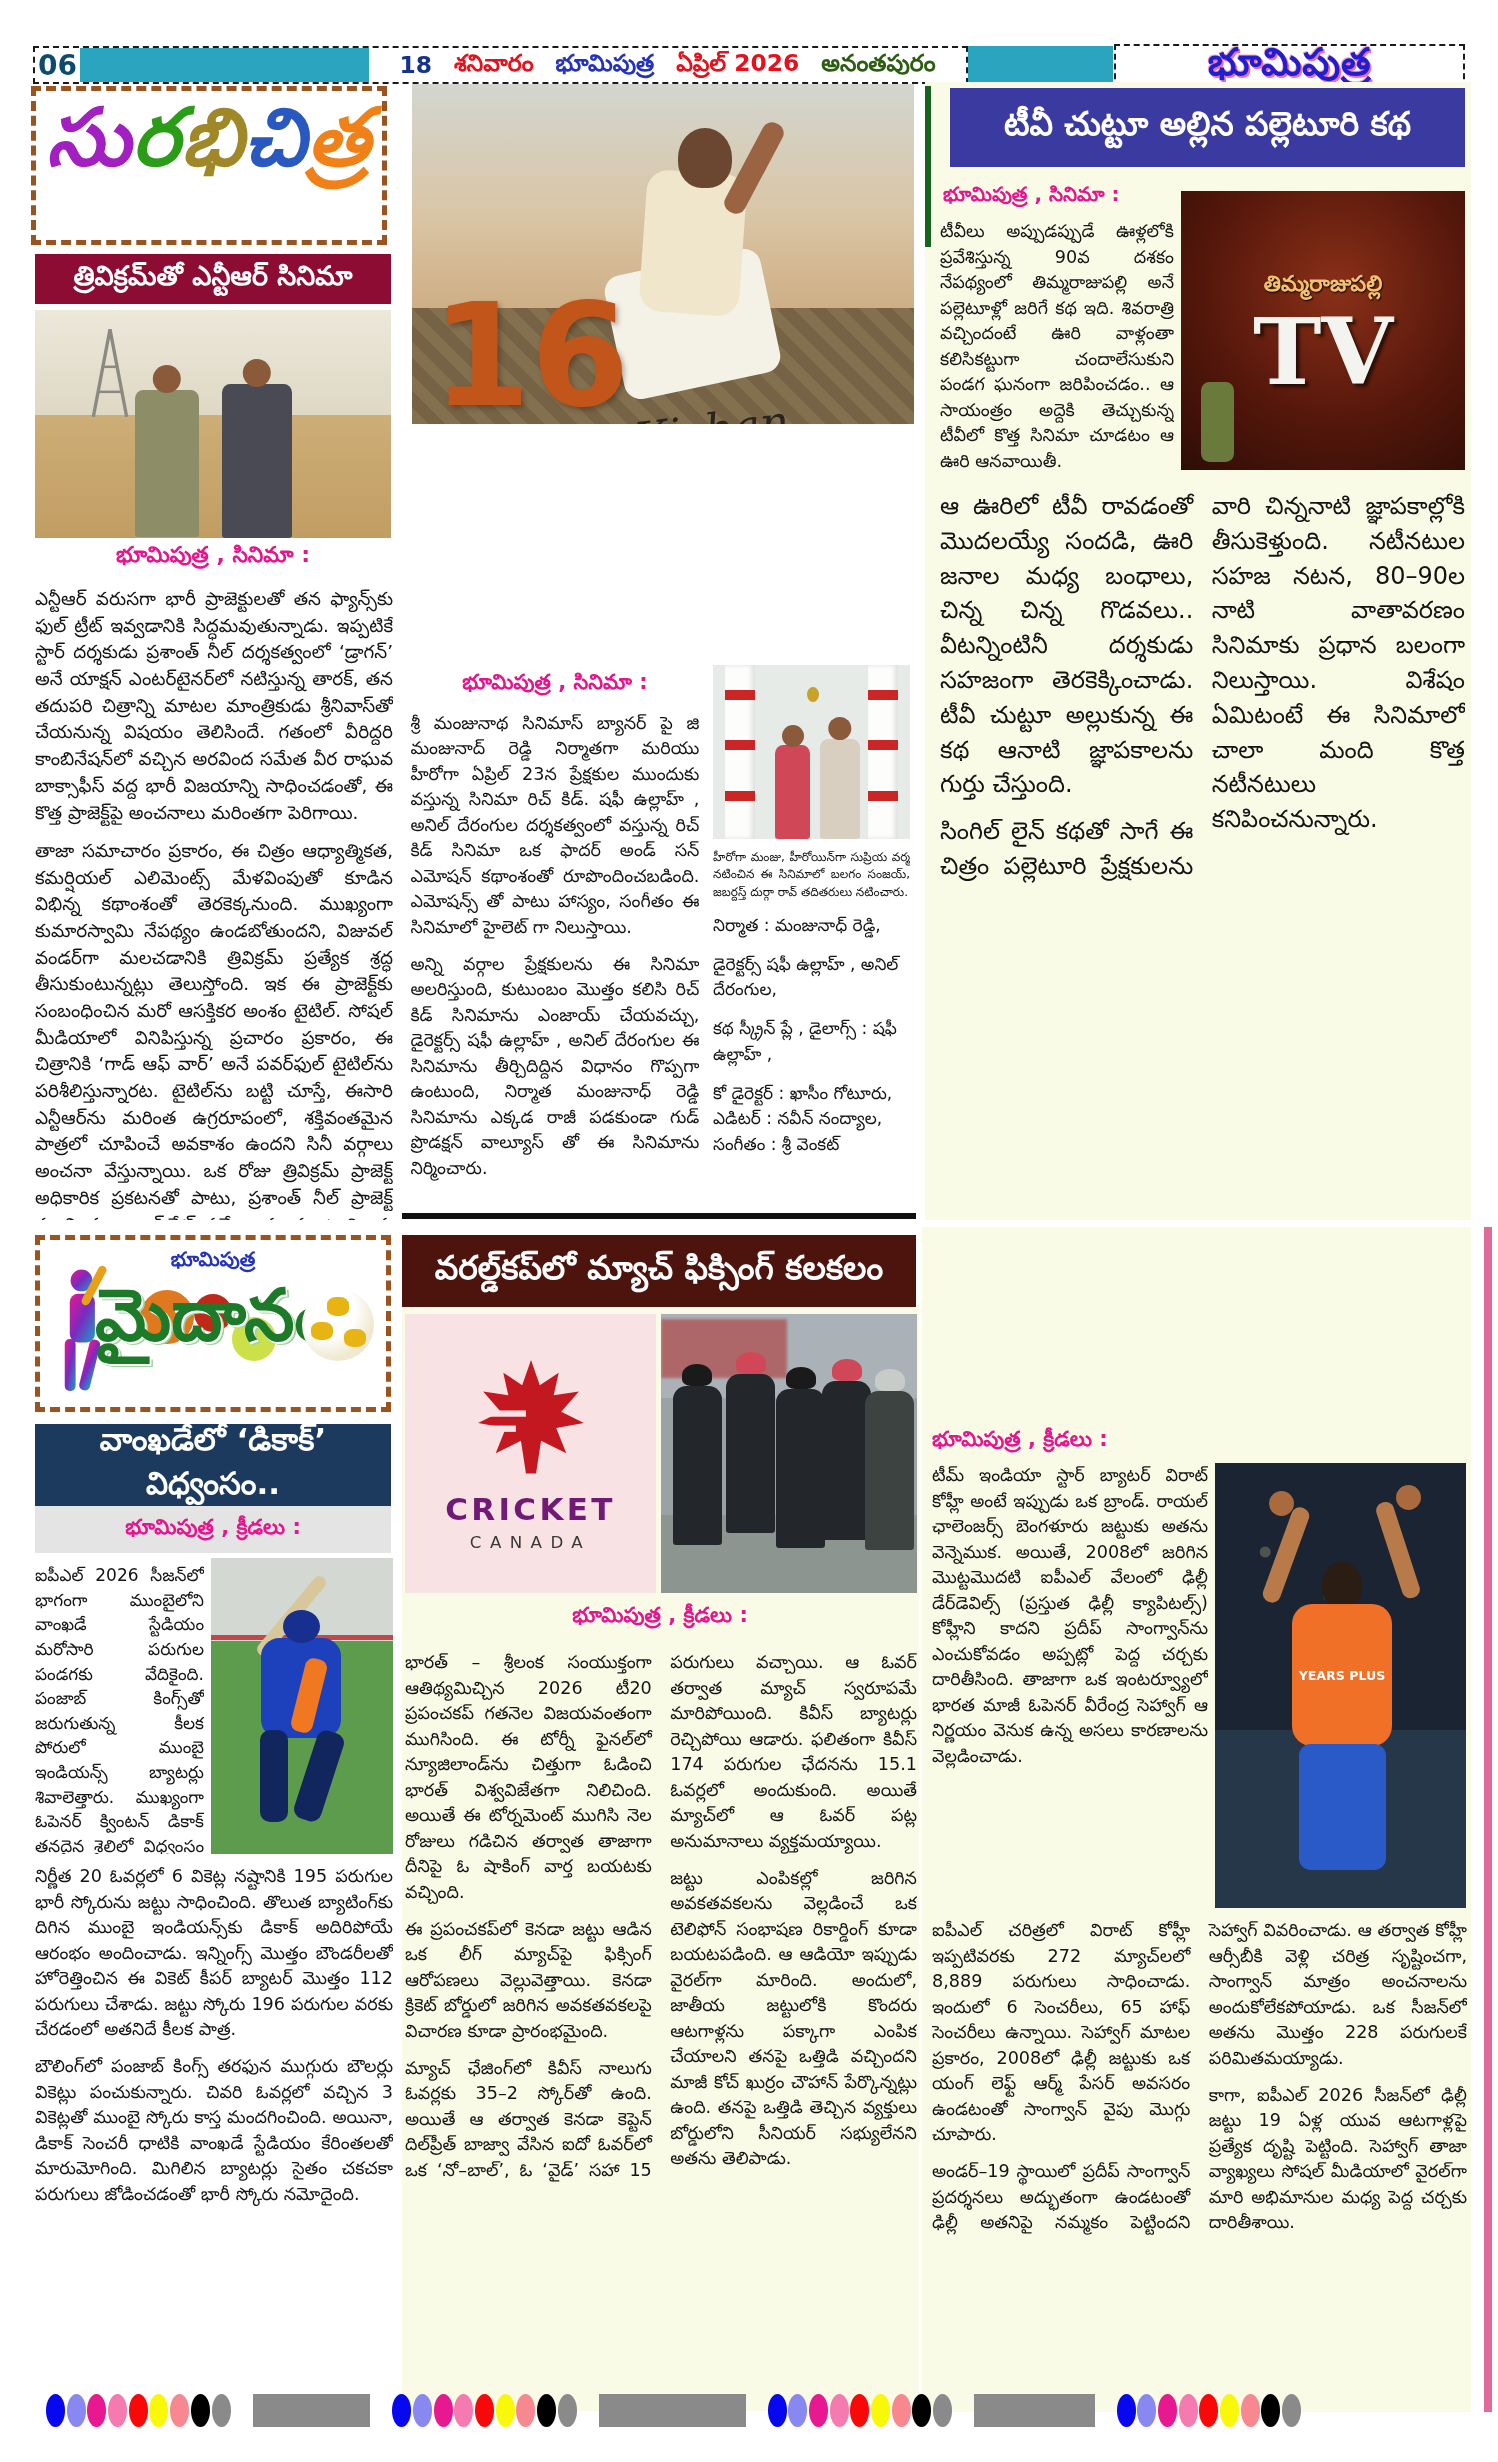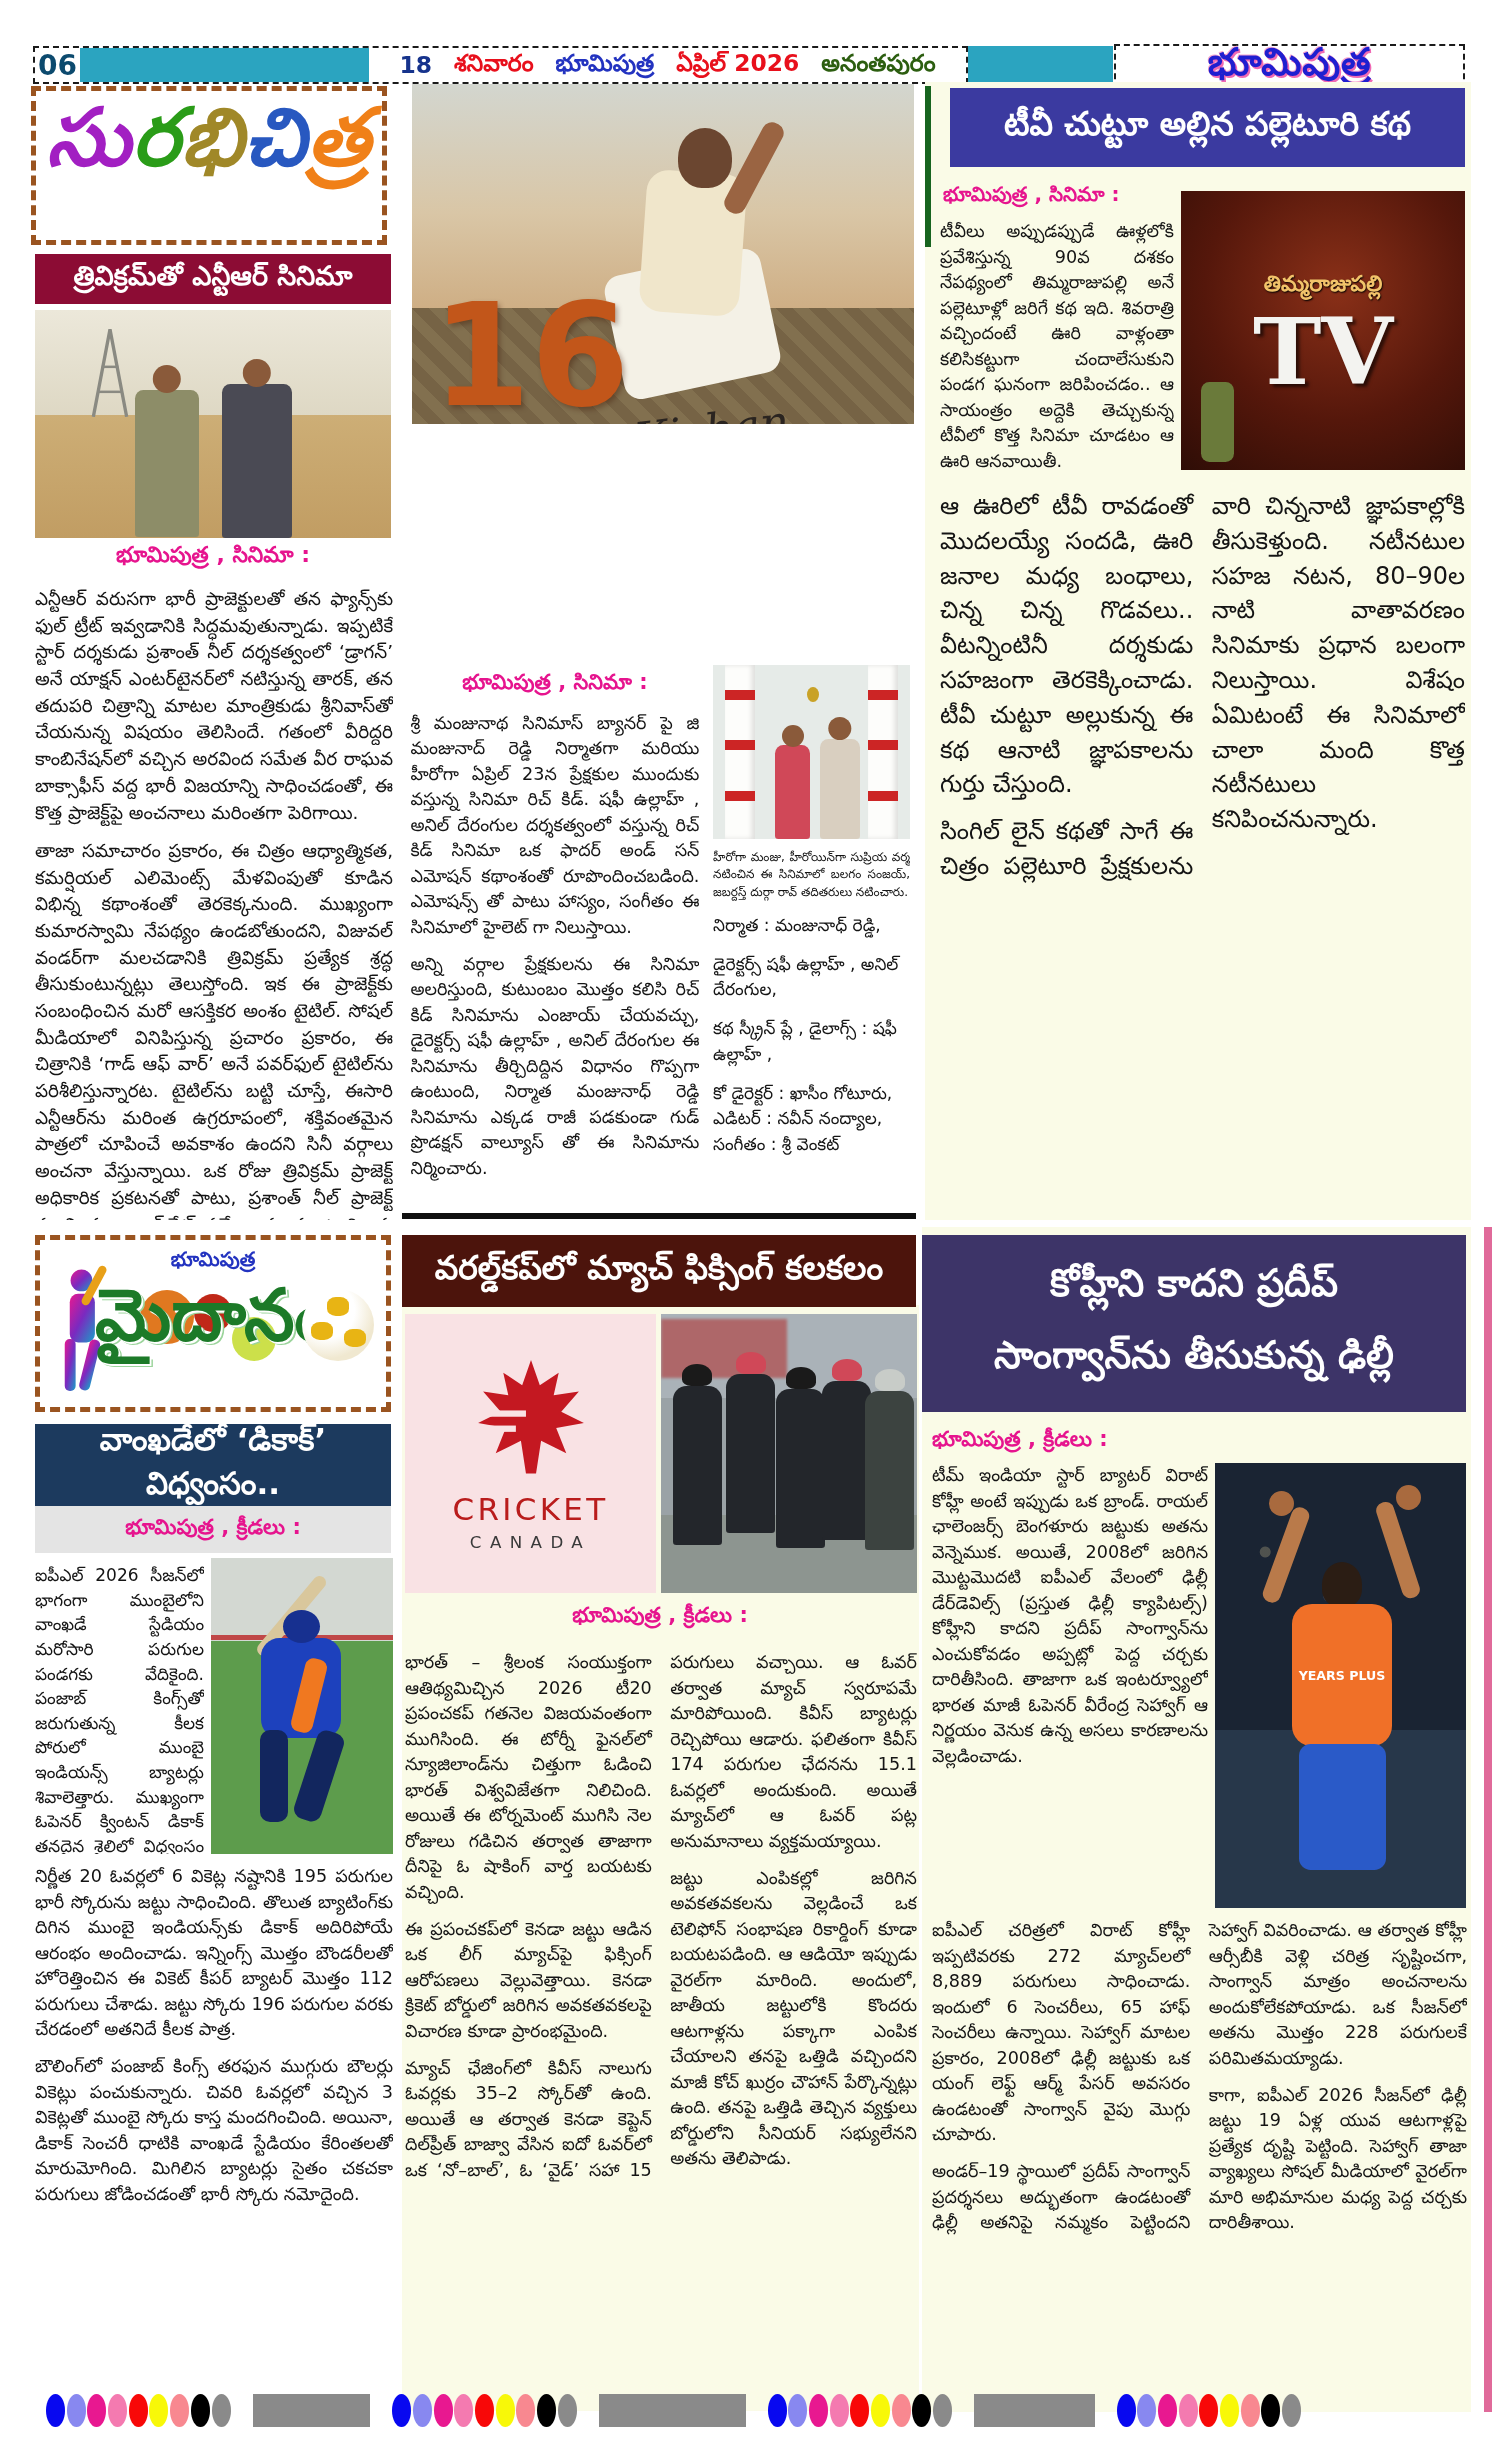--- a/index.html
+++ b/index.html
@@ -114,21 +114,21 @@
   .dk-helmet{position:absolute;left:72px;top:52px;width:37px;height:33px;background:#173090;border-radius:50%;}
   .dk-pad{position:absolute;top:172px;width:28.4px;height:92px;background:#12265e;border-radius:10px;}
   .dekock-body{left:35px;top:1864px;width:358px;height:564px;font-size:17.6px;}
 
   
   .fix-bg{left:402px;top:1305px;width:517px;height:1106px;background:#fafbe7;}
   .sep-line{left:402px;top:1213px;width:514px;height:5.9px;background:#101010;}
   .fix-headline{left:402px;top:1235px;width:514px;height:72px;background:#4c140c;font-size:33px;}
   .canada-logo{left:405px;top:1314px;width:251px;height:279px;background:#f9e2e4;
                display:flex;flex-direction:column;align-items:center;justify-content:center;}
-  .cc-word{font-size:31px;font-weight:normal;color:#b91c1c;letter-spacing:3.3px;margin-top:10px;}
+  .cc-word{font-size:31px;font-weight:bold;color:#701a75;letter-spacing:3.3px;margin-top:10px;}
   .cc-sub{font-size:16.7px;color:#3a3a3a;letter-spacing:8.4px;margin-top:5px;}
   .team-photo{left:661px;top:1314px;width:256px;height:279px;overflow:hidden;
      background:linear-gradient(#aab2b8 0 30%,#9aa2a6 30% 72%,#8d9590 72% 100%);}
   .tp-banner{position:absolute;left:0;top:5px;width:126px;height:59px;background:#b04848;filter:blur(1.7px);opacity:.7;}
   .player{position:absolute;width:49px;height:159px;background:#23262b;border-radius:13.4px 13.4px 3.3px 3.3px;}
   .player .cap{position:absolute;left:50%;top:-22px;transform:translateX(-50%);
                width:30px;height:22px;border-radius:50% 50% 30% 30%;}
   .fix-byline{left:405px;top:1603px;width:510px;text-align:center;font-size:21px;}
   .fix-body{left:405px;top:1650px;width:512px;height:751px;font-size:17.6px;column-count:2;column-gap:18.4px;}
 
@@ -366,24 +366,20 @@
 
   <div class="abs byline fix-byline">భూమిపుత్ర , క్రీడలు :</div>
   <div class="abs bodytxt fix-body">
       <p>భారత్ – శ్రీలంక సంయుక్తంగా ఆతిథ్యమిచ్చిన 2026 టీ20 ప్రపంచకప్ గతనెల విజయవంతంగా ముగిసింది. ఈ టోర్నీ ఫైనల్‌లో న్యూజిలాండ్‌ను చిత్తుగా ఓడించి భారత్ విశ్వవిజేతగా నిలిచింది. అయితే ఈ టోర్నమెంట్ ముగిసి నెల రోజులు గడిచిన తర్వాత తాజాగా దీనిపై ఓ షాకింగ్ వార్త బయటకు వచ్చింది.</p>
       <p>ఈ ప్రపంచకప్‌లో కెనడా జట్టు ఆడిన ఒక లీగ్ మ్యాచ్‌పై ఫిక్సింగ్ ఆరోపణలు వెల్లువెత్తాయి. కెనడా క్రికెట్ బోర్డులో జరిగిన అవకతవకలపై విచారణ కూడా ప్రారంభమైంది.</p>
       <p>మ్యాచ్ ఛేజింగ్‌లో కివీస్ నాలుగు ఓవర్లకు 35–2 స్కోర్‌తో ఉంది. అయితే ఆ తర్వాత కెనడా కెప్టెన్ దిల్‌ప్రీత్ బాజ్వా వేసిన ఐదో ఓవర్‌లో ఒక ‘నో–బాల్’, ఓ ‘వైడ్’ సహా 15 పరుగులు వచ్చాయి. ఆ ఓవర్ తర్వాత మ్యాచ్ స్వరూపమే మారిపోయింది. కివీస్ బ్యాటర్లు రెచ్చిపోయి ఆడారు. ఫలితంగా కివీస్ 174 పరుగుల ఛేదనను 15.1 ఓవర్లలో అందుకుంది. అయితే మ్యాచ్‌లో ఆ ఓవర్ పట్ల అనుమానాలు వ్యక్తమయ్యాయి.</p>
       <p>జట్టు ఎంపికల్లో జరిగిన అవకతవకలను వెల్లడించే ఒక టెలిఫోన్ సంభాషణ రికార్డింగ్ కూడా బయటపడింది. ఆ ఆడియో ఇప్పుడు వైరల్‌గా మారింది. అందులో, జాతీయ జట్టులోకి కొందరు ఆటగాళ్లను పక్కాగా ఎంపిక చేయాలని తనపై ఒత్తిడి వచ్చిందని మాజీ కోచ్ ఖుర్రం చౌహాన్ పేర్కొన్నట్లు ఉంది. తనపై ఒత్తిడి తెచ్చిన వ్యక్తులు బోర్డులోని సీనియర్ సభ్యులేనని అతను తెలిపాడు.</p>
     </div>
 
   <div class="abs delhi-bg"></div>
-  <div class="abs delhi-headline">
-    <span>కోహ్లీని కాదని ప్రదీప్</span>
-    <span>సాంగ్వాన్‌ను తీసుకున్న ఢిల్లీ</span>
-  </div>
   <div class="abs byline delhi-byline">భూమిపుత్ర , క్రీడలు :</div>
 
   <div class="abs bodytxt delhi-toptxt">
       <p>టీమ్ ఇండియా స్టార్ బ్యాటర్ విరాట్ కోహ్లీ అంటే ఇప్పుడు ఒక బ్రాండ్. రాయల్ ఛాలెంజర్స్ బెంగళూరు జట్టుకు అతను వెన్నెముక. అయితే, 2008లో జరిగిన మొట్టమొదటి ఐపీఎల్ వేలంలో ఢిల్లీ డేర్‌డెవిల్స్ (ప్రస్తుత ఢిల్లీ క్యాపిటల్స్) కోహ్లీని కాదని ప్రదీప్ సాంగ్వాన్‌ను ఎంచుకోవడం అప్పట్లో పెద్ద చర్చకు దారితీసింది. తాజాగా ఒక ఇంటర్వ్యూలో భారత మాజీ ఓపెనర్ వీరేంద్ర సెహ్వాగ్ ఆ నిర్ణయం వెనుక ఉన్న అసలు కారణాలను వెల్లడించాడు.</p>
     </div>
 
   <div class="abs delhi-photo">
     <div class="dl-arm" style="left:62px;top:42px;transform:rotate(20deg);"></div>
     <div class="dl-arm" style="left:174px;top:37px;transform:rotate(-18deg);"></div>
     <div class="dl-fist" style="left:54px;top:28.4px;"></div>

